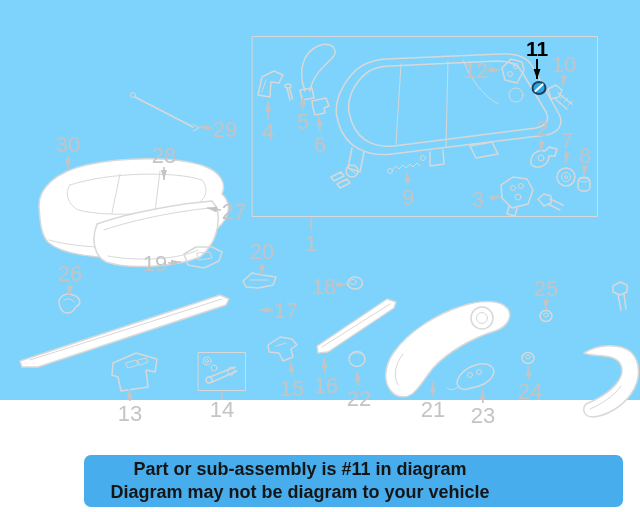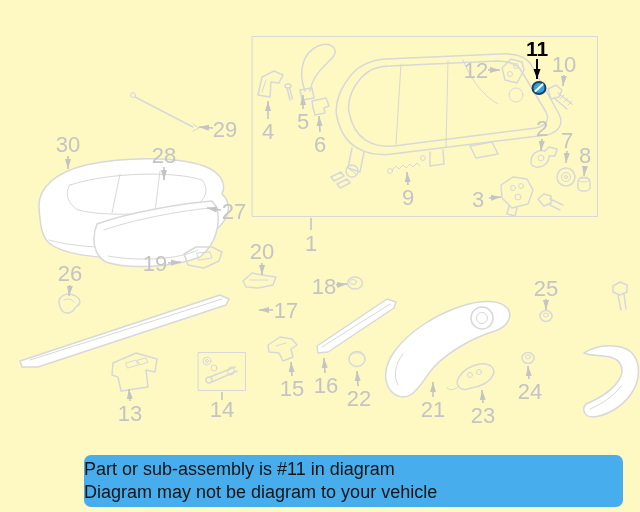--- a/index.html
+++ b/index.html
@@ -1,31 +1,31 @@
 <!DOCTYPE html>
 <html style="--banner-bg: #47adec; --banner-text: #151515; --label-gray: #c4c4c4; --line-gray: #d8d8d8; --highlight-fill: #2da5e0; --highlight-stroke: #1d3e63; --highlight-label: #000000;"><head>
 <meta charset="utf-8">
 <style>
   html,body{margin:0;padding:0;width:640px;height:512px;overflow:hidden;background:#ffffff;
     font-family:"Liberation Sans",sans-serif;}
-  #stage{position:relative;width:640px;height:512px;background:#fef9c3;}
+  #stage{position:relative;width:640px;height:400px;background:#7dd3fc;}
   svg{position:absolute;left:0;top:0;}
   .part{fill:none;stroke:var(--line-gray);stroke-width:1.5;stroke-linejoin:round;stroke-linecap:round;}
   .part-solid{fill:#ffffff;stroke:var(--line-gray);stroke-width:1.5;stroke-linejoin:round;stroke-linecap:round;}
   .part-thin{fill:none;stroke:var(--line-gray);stroke-width:1;stroke-linejoin:round;stroke-linecap:round;}
   .lbl{font-family:"Liberation Sans",sans-serif;font-size:22px;fill:var(--label-gray);text-anchor:middle;}
   .lbl.hl{fill:var(--highlight-label);font-weight:bold;font-size:21px;}
   .arrow{stroke:var(--label-gray);stroke-width:1.6;fill:none;}
   .arrow.hl{stroke:var(--highlight-label);stroke-width:2;}
   .hl-part{fill:var(--highlight-fill);stroke:var(--highlight-stroke);stroke-width:2;}
   .hl-shine{stroke:#ffffff;stroke-width:2.2;fill:none;stroke-linecap:round;}
   #banner{position:absolute;left:84px;top:455px;width:539px;height:52px;border-radius:7px;
     background:var(--banner-bg);}
-  #banner .txt{position:absolute;left:0;top:3px;width:432px;text-align:left;
-    color:var(--banner-text);font-size:18px;line-height:23px;white-space:nowrap;}
+  #banner .txt{position:absolute;left:0;top:3px;width:432px;text-align:center;
+    color:var(--banner-text);font-size:18px;line-height:23px;white-space:nowrap;font-weight:bold;}
 </style>
 </head>
 <body>
 
 <div id="stage">
 <svg id="diagram-svg" width="640" height="512" viewBox="0 0 640 512">
   <defs>
     <marker id="arrow-gray" markerWidth="11" markerHeight="8" refX="10" refY="4" orient="auto" markerUnits="userSpaceOnUse">
       <path d="M0,1 L10,4 L0,7 Z" fill="#c4c4c4"></path>
     </marker>

